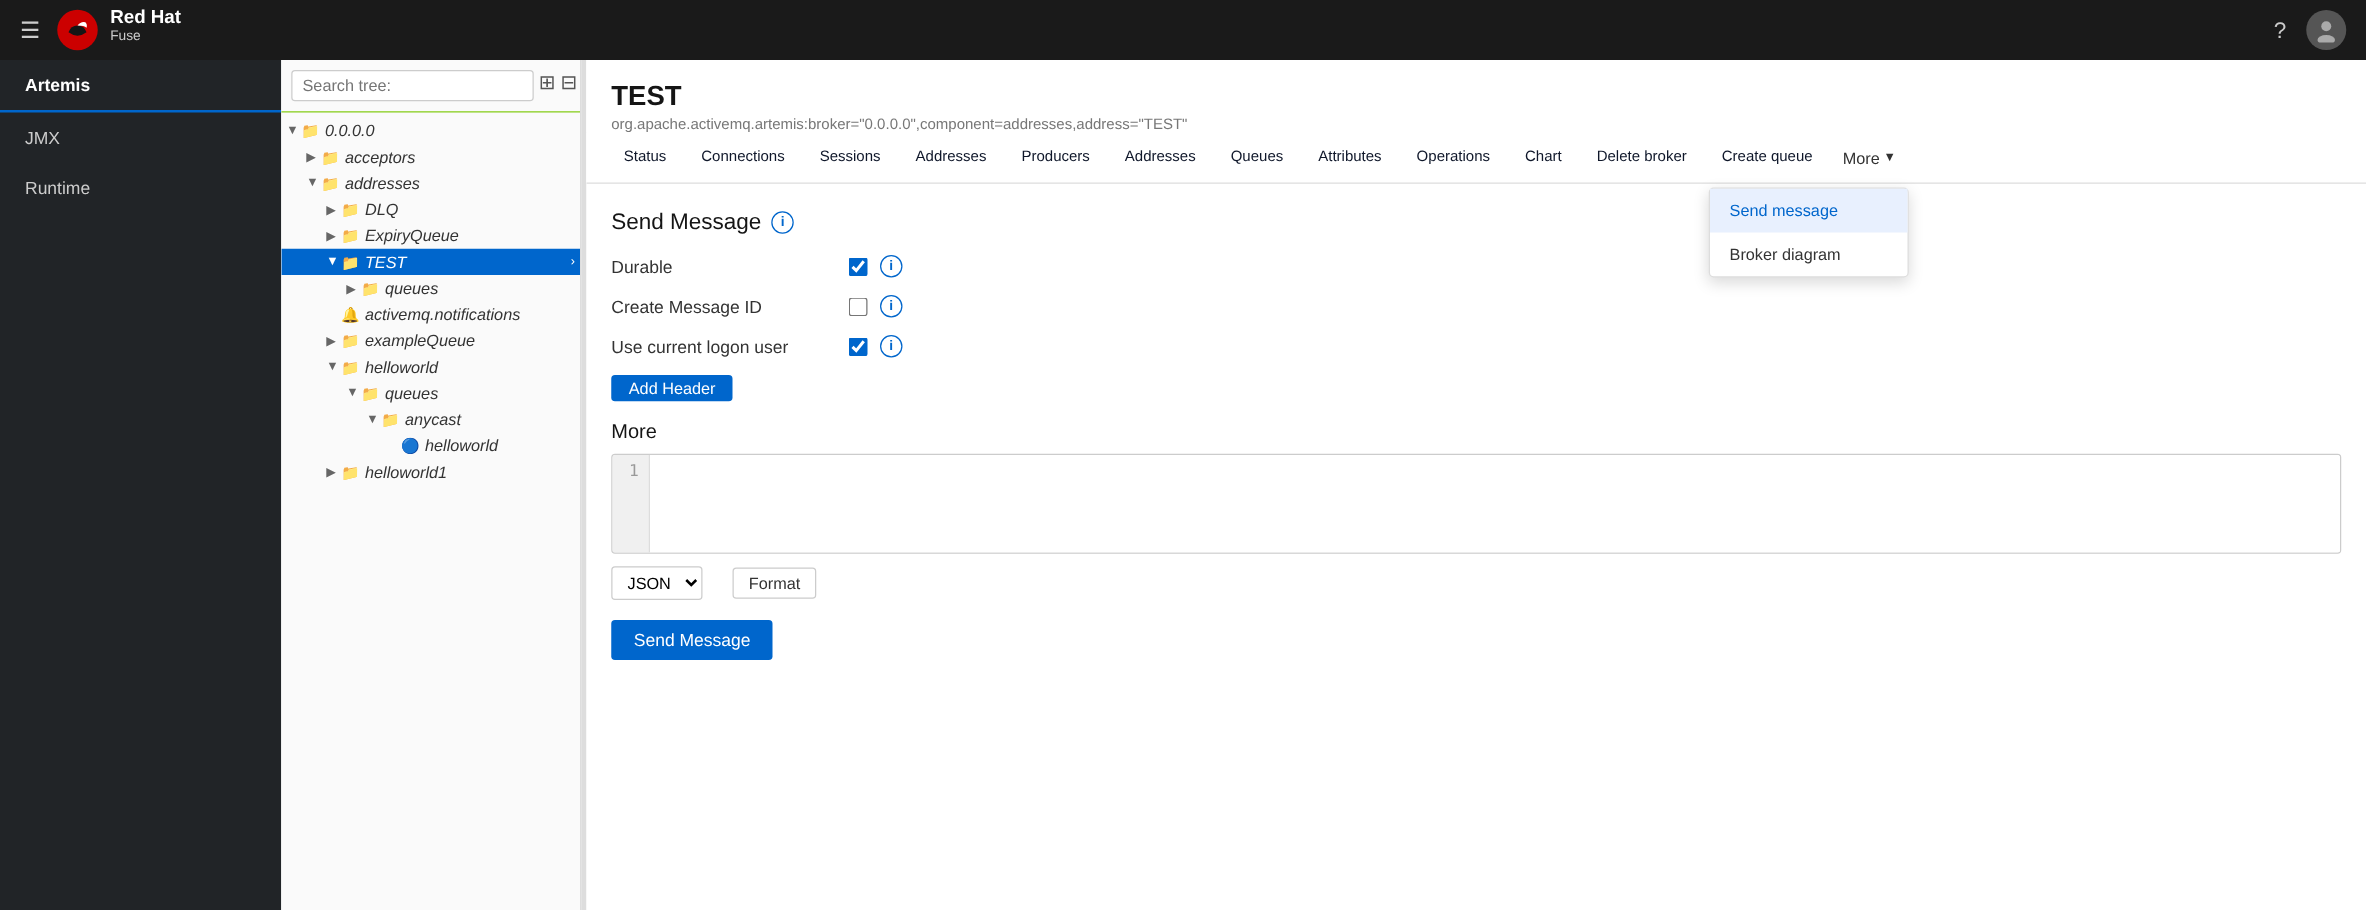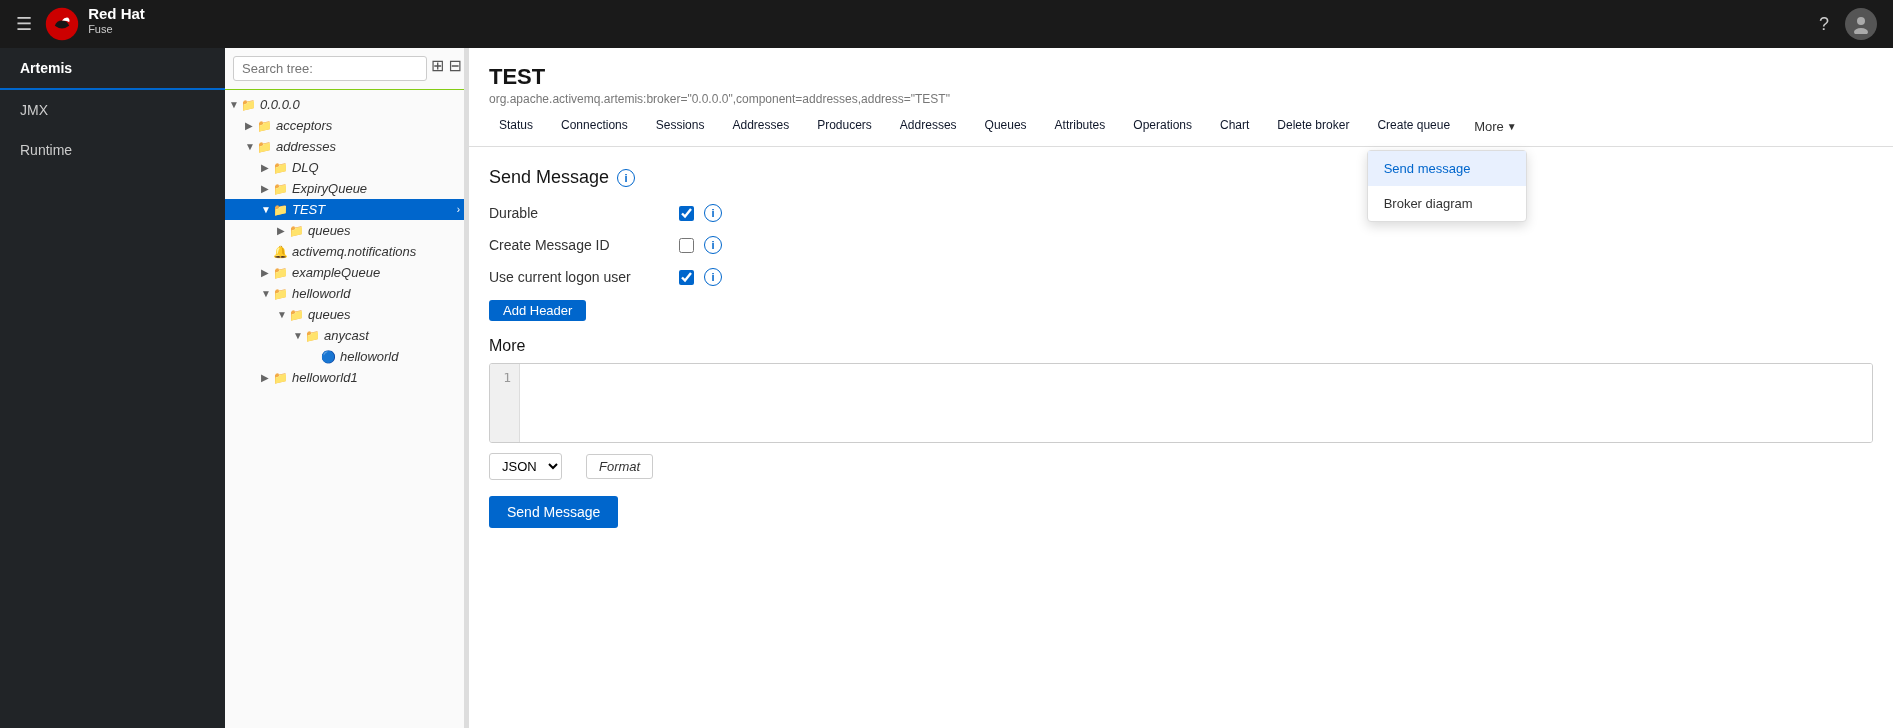--- a/index.html
+++ b/index.html
@@ -316,21 +316,20 @@
       background: #fff;
     }
     .format-btn {
       background: #fff;
       border: 1px solid #ccc;
       border-radius: 3px;
       padding: 4px 12px;
       font-size: 13px;
       cursor: pointer;
       color: #333;
-      font-style: italic;
     }
 
     .send-btn {
       background: #0066cc;
       color: #fff;
       border: none;
       border-radius: 3px;
       padding: 8px 18px;
       font-size: 14px;
       cursor: pointer;

